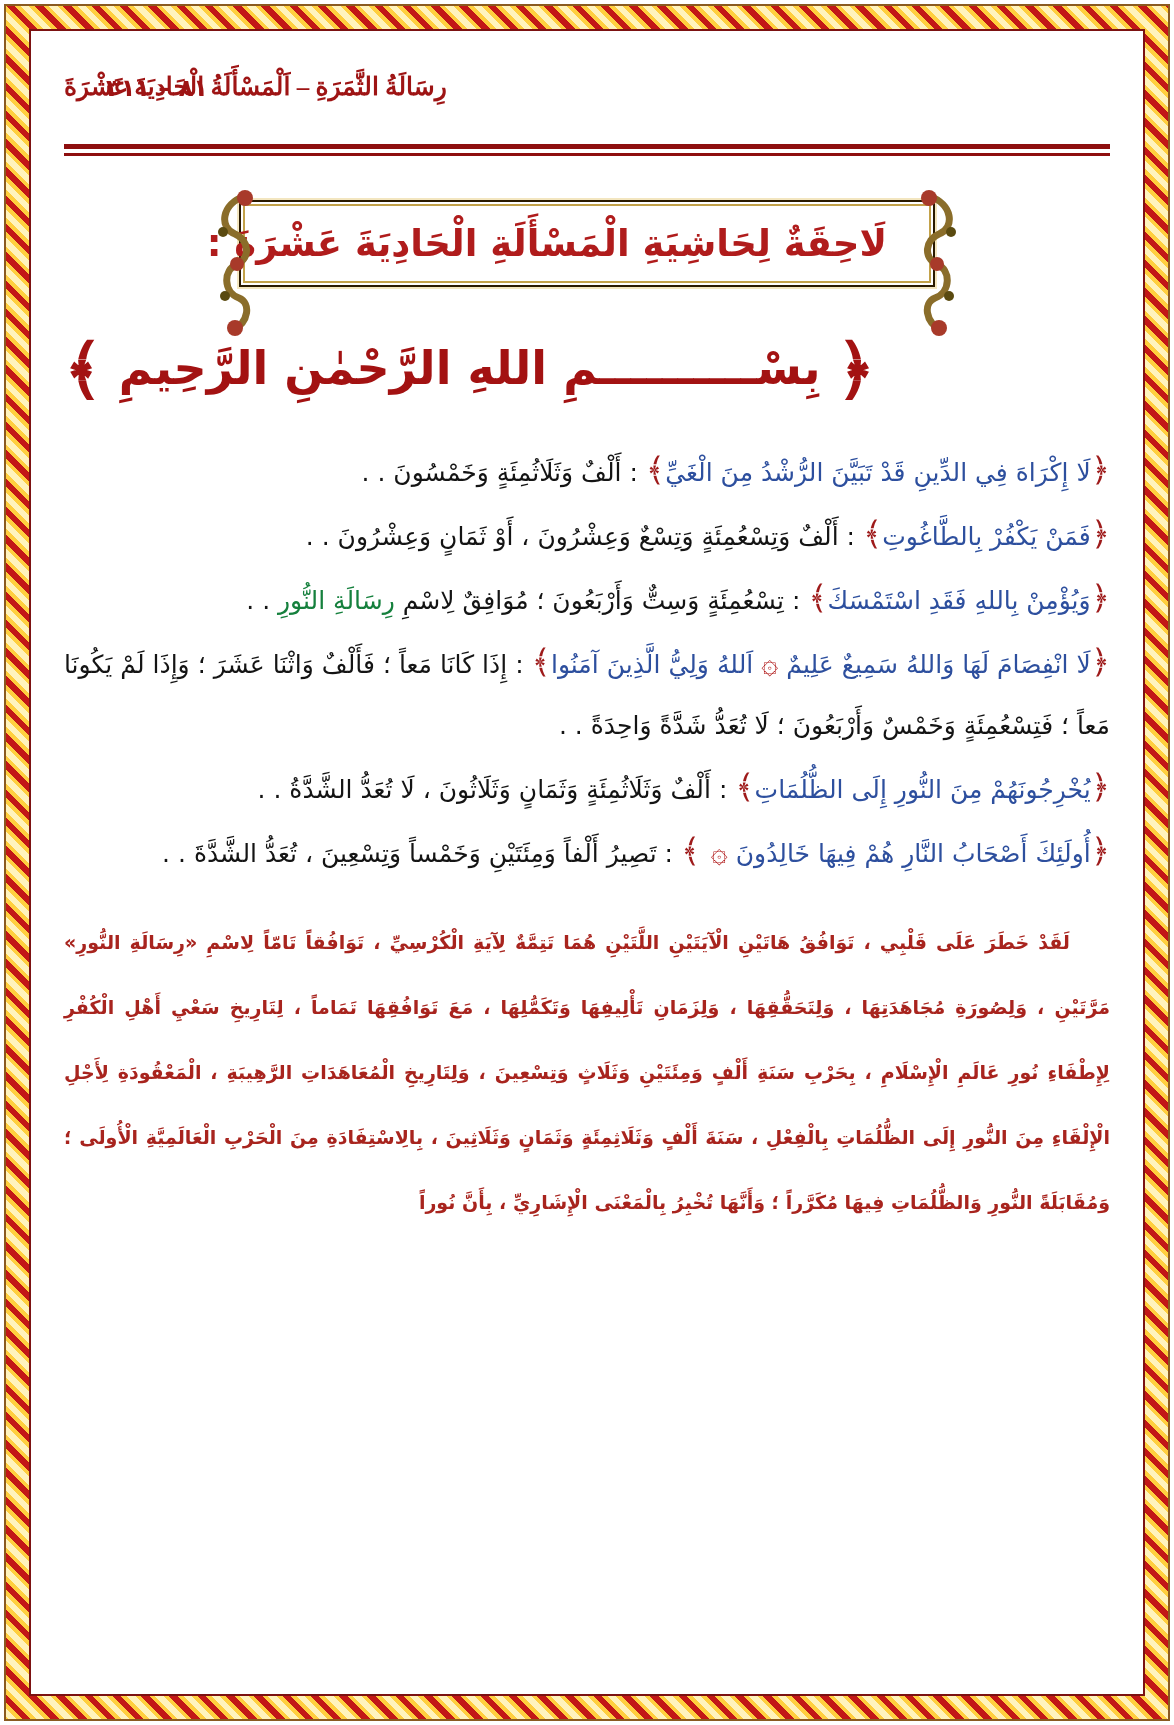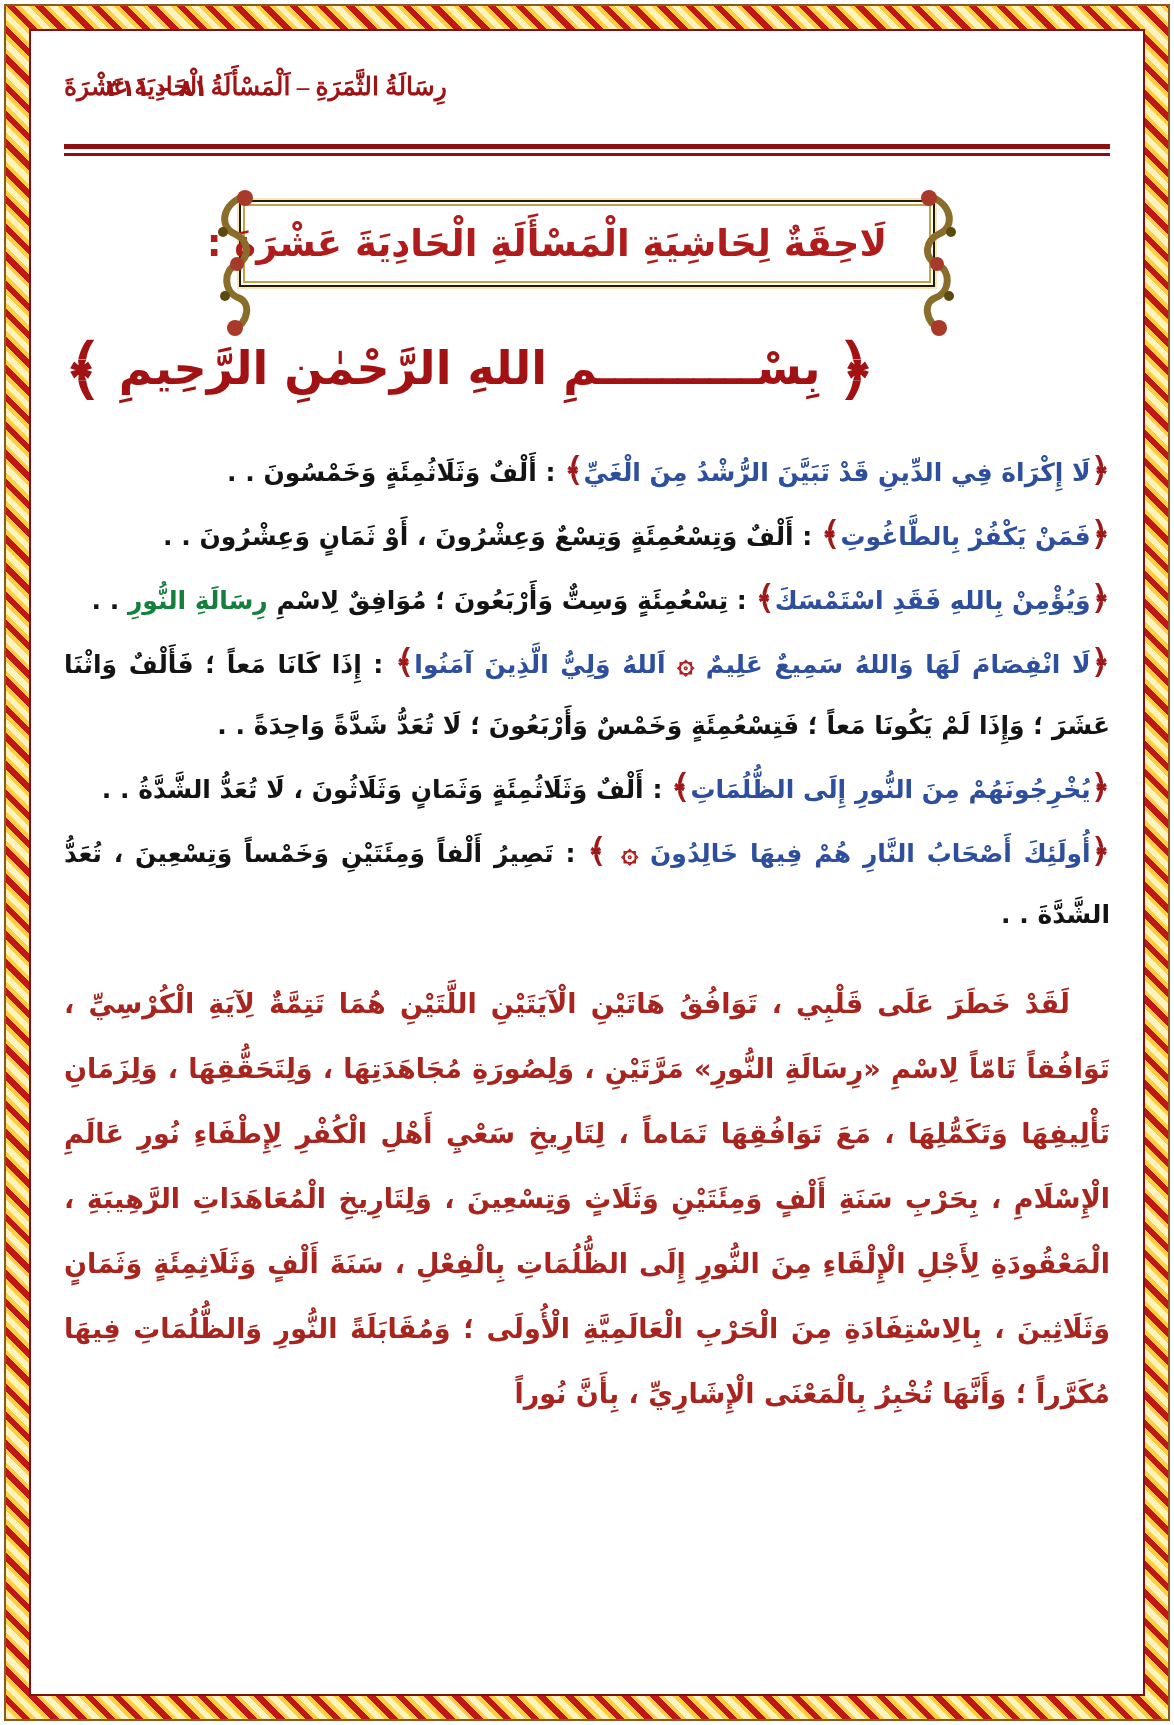--- a/index.html
+++ b/index.html
@@ -54,32 +54,32 @@
   .flourish.right{right:-26px;transform:scaleX(-1);}
 
   
   .basmala{
     margin-top:36px;text-align:left;color:#a31212;font-weight:bold;
     font-size:46px;line-height:90px;white-space:nowrap;
   }
   .basmala .bq{font-size:66px;color:#a31212;vertical-align:-8px;}
 
   
-  .verses{margin-top:24px;font-size:25px;font-weight:bold;line-height:61px;}
+  .verses{margin-top:24px;font-size:25px;font-weight:normal;line-height:61px;}
   .verse-line{text-align:justify;text-align-last:right;direction:rtl;}
   .seg-br{color:#9e1a1a;font-size:33px;}
   .seg-v{color:#2d4f9e;}
   .seg-t{color:#141414;}
   .seg-r{color:#15803d;}
   .seg-m{color:#b32020;font-size:29px;}
 
   
   .paragraph{
     margin-top:26px;
-    font-size:27px;font-weight:bold;color:#a8241e;
+    font-size:19px;font-weight:bold;color:#a8241e;
     line-height:65px;
     text-align:justify;text-align-last:right;
     text-indent:40px;
     direction:rtl;
   }
 </style>
 </head>
 <body>
 
 <div class="page">

